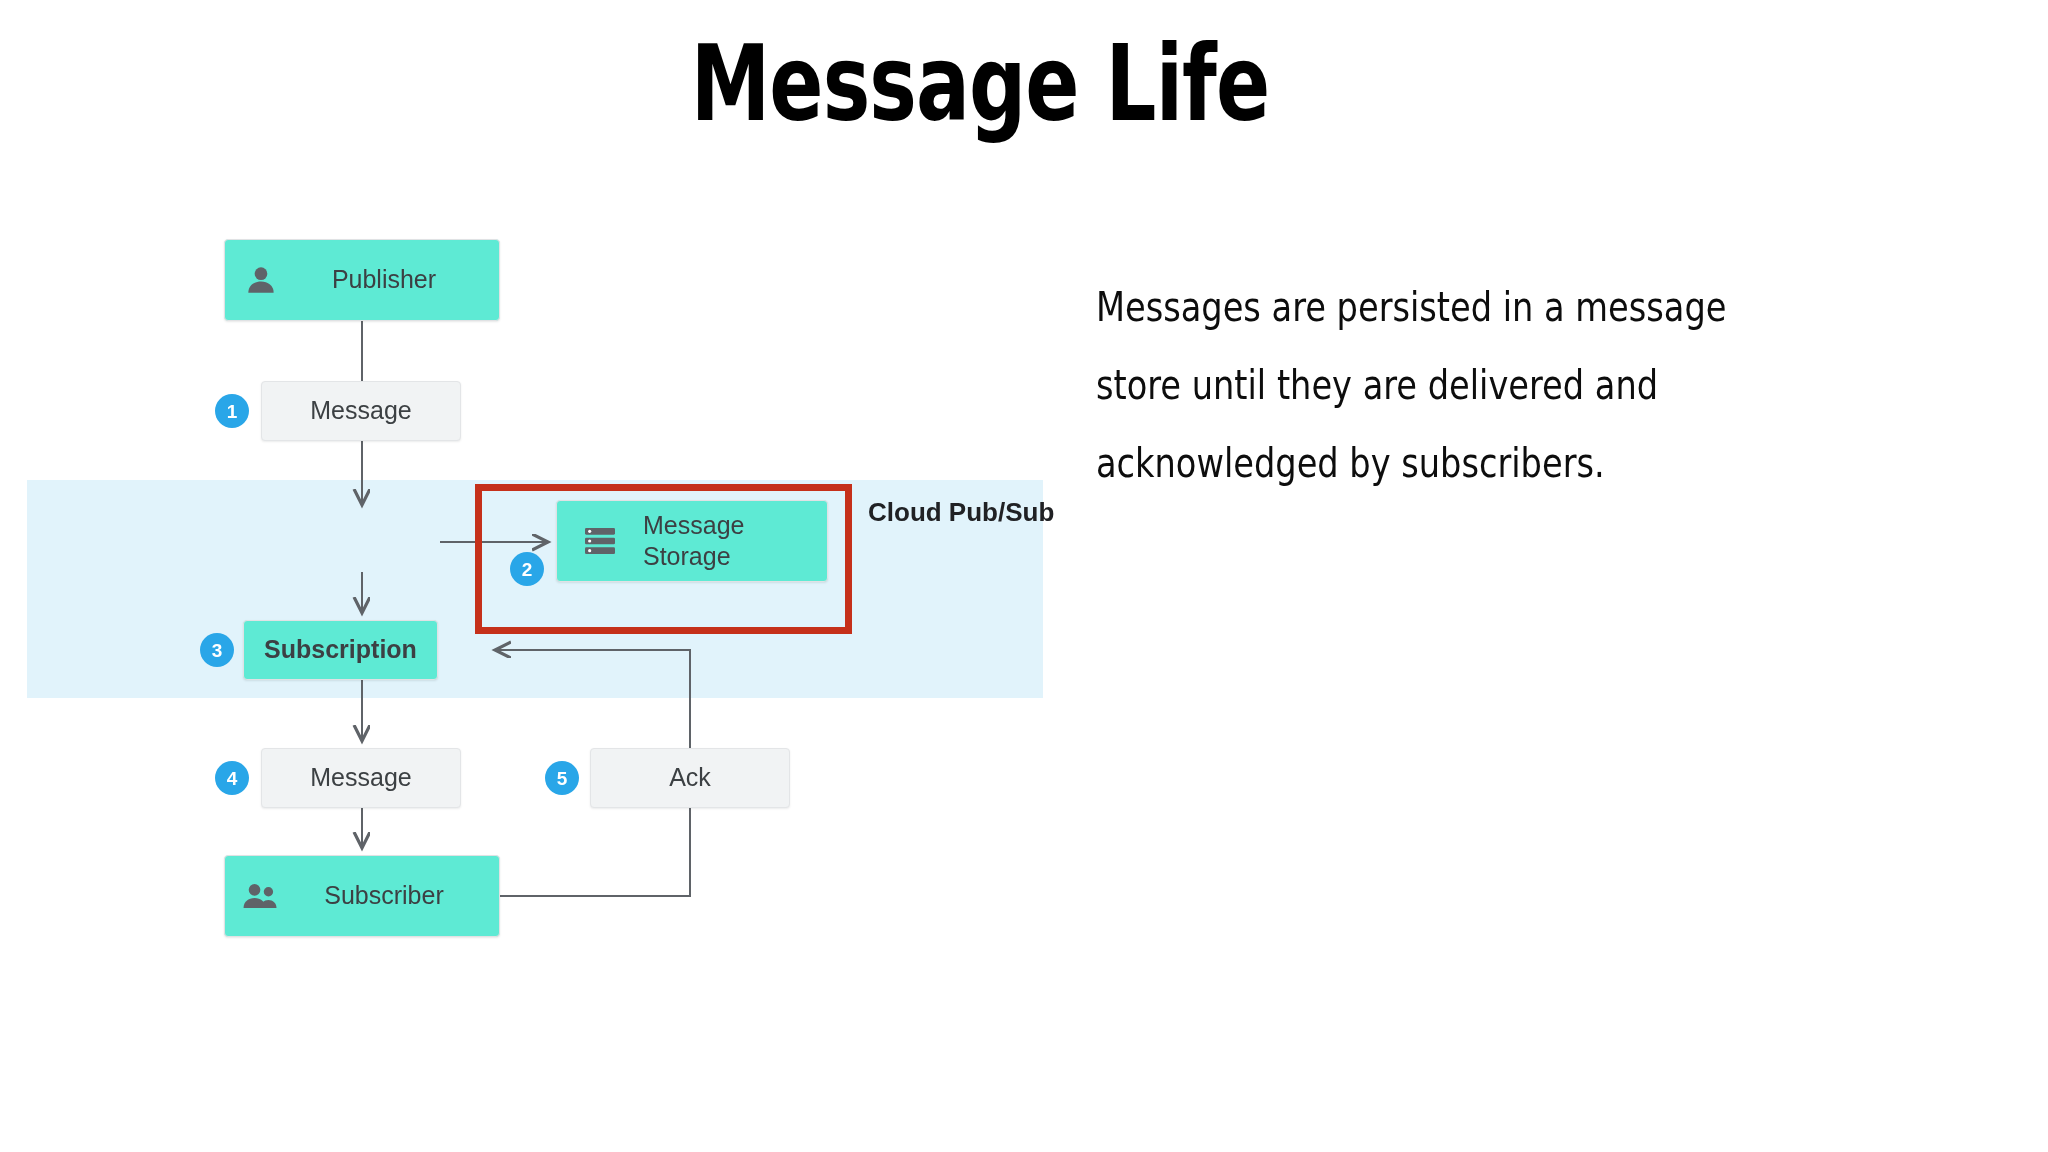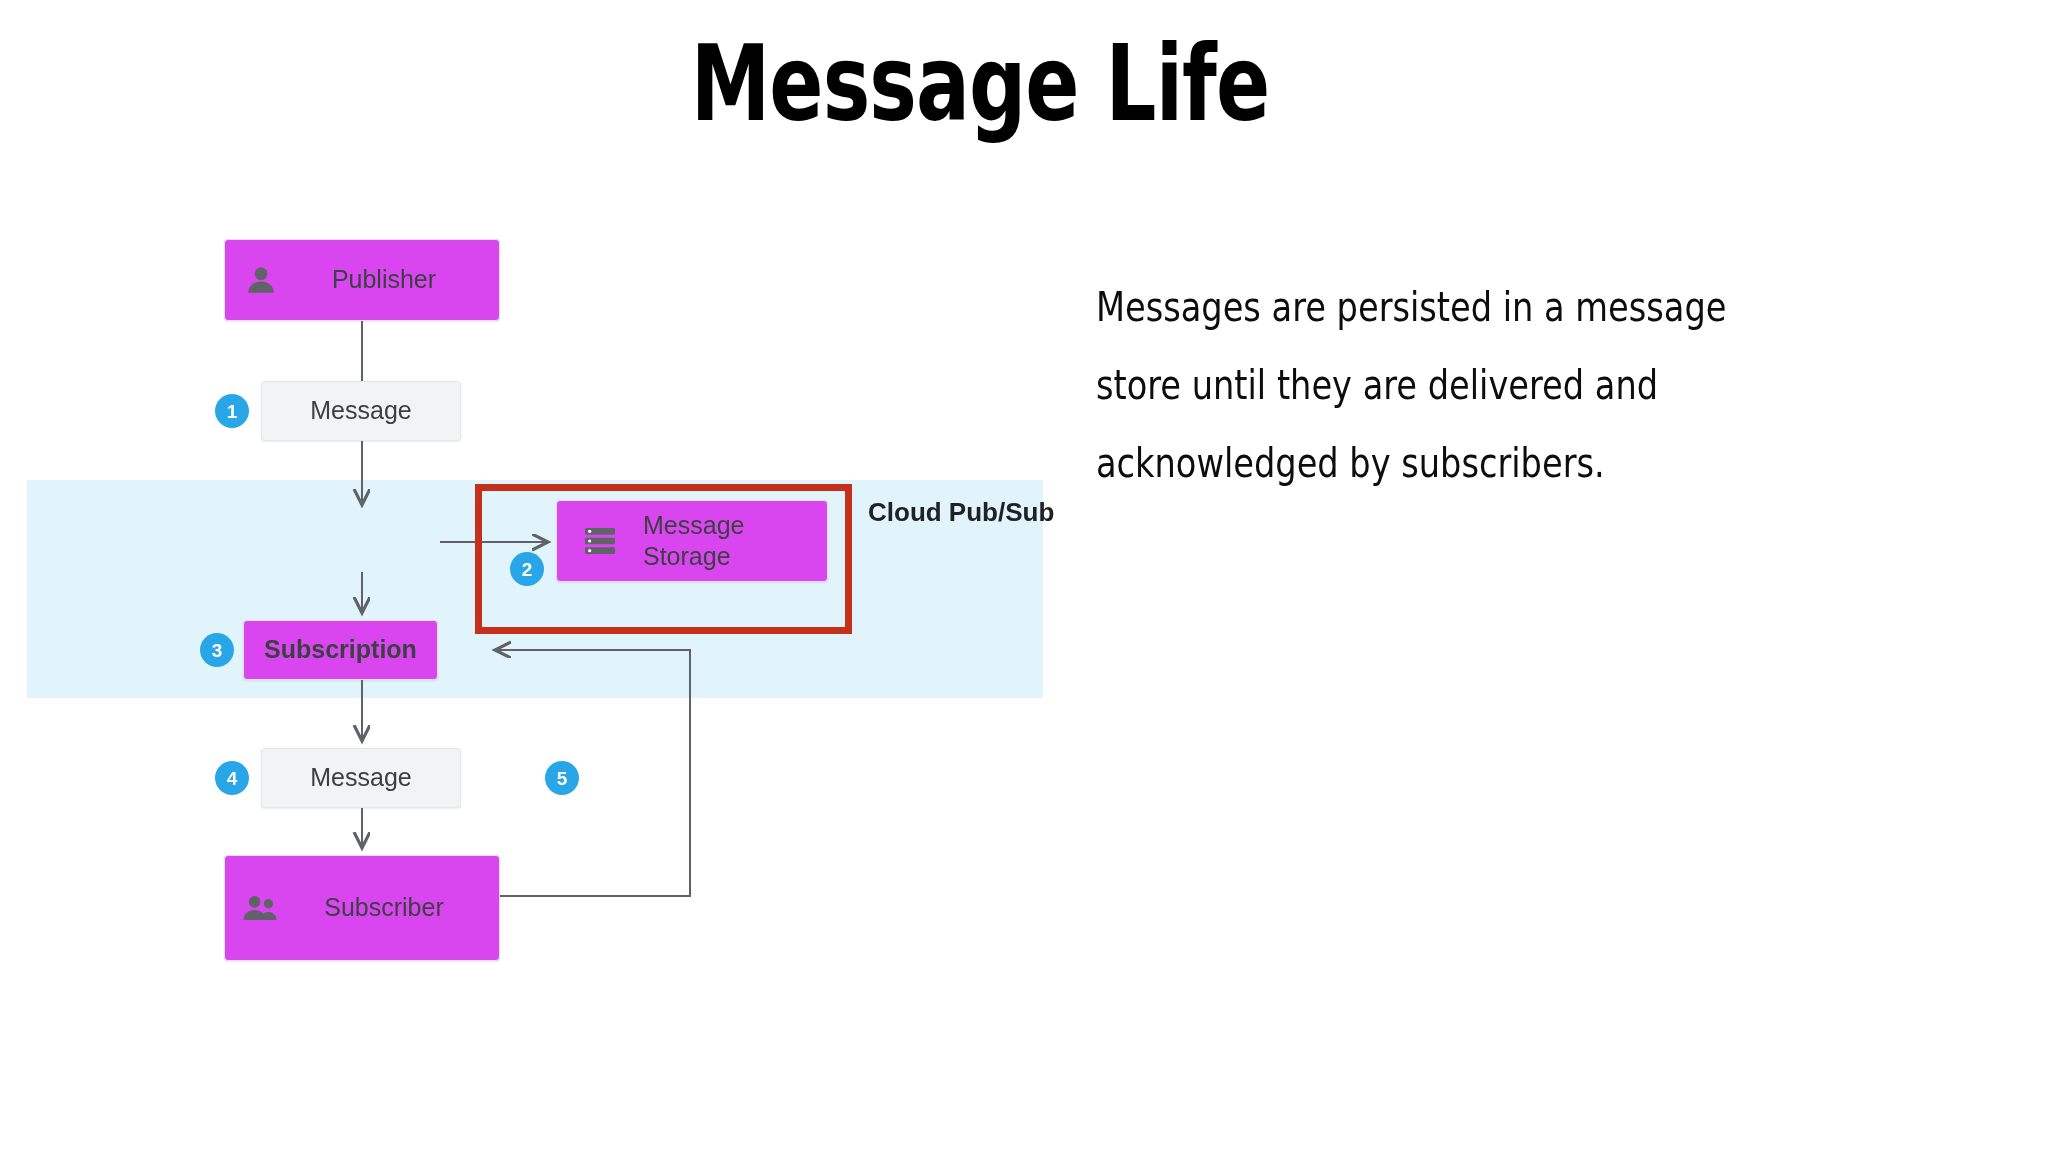--- a/index.html
+++ b/index.html
@@ -85,21 +85,21 @@
   .node {
     position: absolute;
     box-sizing: border-box;
     display: flex;
     align-items: center;
     border-radius: 4px;
     font-size: 25px;
     color: #3c4043;
   }
   .node-white {
-    background: #d946ef;
+    background: #5eead4;
     border: 1px solid #e0e2e4;
     box-shadow: 0 1px 2px rgba(60,64,67,0.12);
   }
   .node-gray {
     background: #f1f3f4;
     border: 1px solid #e3e5e7;
     box-shadow: 0 1px 2px rgba(60,64,67,0.10);
   }
   .node-center {
     justify-content: center;
@@ -117,21 +117,21 @@
   }
 
   
   #node-publisher   { left: 224px; top: 239px; width: 276px; height: 82px; }
   #node-message-1   { left: 261px; top: 381px; width: 200px; height: 60px; }
   #node-topic       { left: 280px; top: 512px; width: 160px; height: 60px; }
   #node-storage     { left: 556px; top: 500px; width: 272px; height: 82px; }
   #node-subscription{ left: 243px; top: 620px; width: 195px; height: 60px; font-weight: bold; }
   #node-message-2   { left: 261px; top: 748px; width: 200px; height: 60px; }
   #node-ack         { left: 590px; top: 748px; width: 200px; height: 60px; }
-  #node-subscriber  { left: 224px; top: 855px; width: 276px; height: 106px; }
+  #node-subscriber  { left: 224px; top: 855px; width: 276px; height: 82px; }
 
   .badge {
     position: absolute;
     width: 34px;
     height: 34px;
     border-radius: 50%;
     background: #29a6e8;
     color: #ffffff;
     font-size: 19px;
     font-weight: bold;
@@ -224,20 +224,23 @@
   </div>
 
   <div class="node node-white node-center" id="node-subscription">
     <span class="node-label">Subscription</span>
   </div>
 
   <div class="node node-gray node-center" id="node-message-2">
     <span class="node-label">Message</span>
   </div>
 
+  <div class="node node-gray node-center" id="node-ack">
+    <span class="node-label">Ack</span>
+  </div>
 
   <div class="node node-white" id="node-subscriber">
     <span class="node-icon" style="width:72px;">
       <svg width="42" height="42" viewBox="0 0 26 24" aria-hidden="true">
         <circle cx="9" cy="8.2" r="3.6" fill="#5f6368"></circle>
         <path d="M2.2 19.4c0-3.8 3-6.1 6.8-6.1s6.8 2.3 6.8 6.1z" fill="#5f6368"></path>
         <circle cx="17.6" cy="9.4" r="2.9" fill="#5f6368"></circle>
         <path d="M12.6 19.4c0-3.1 2.3-5 5-5s5 1.9 5 5z" fill="#5f6368"></path>
       </svg>
     </span>

